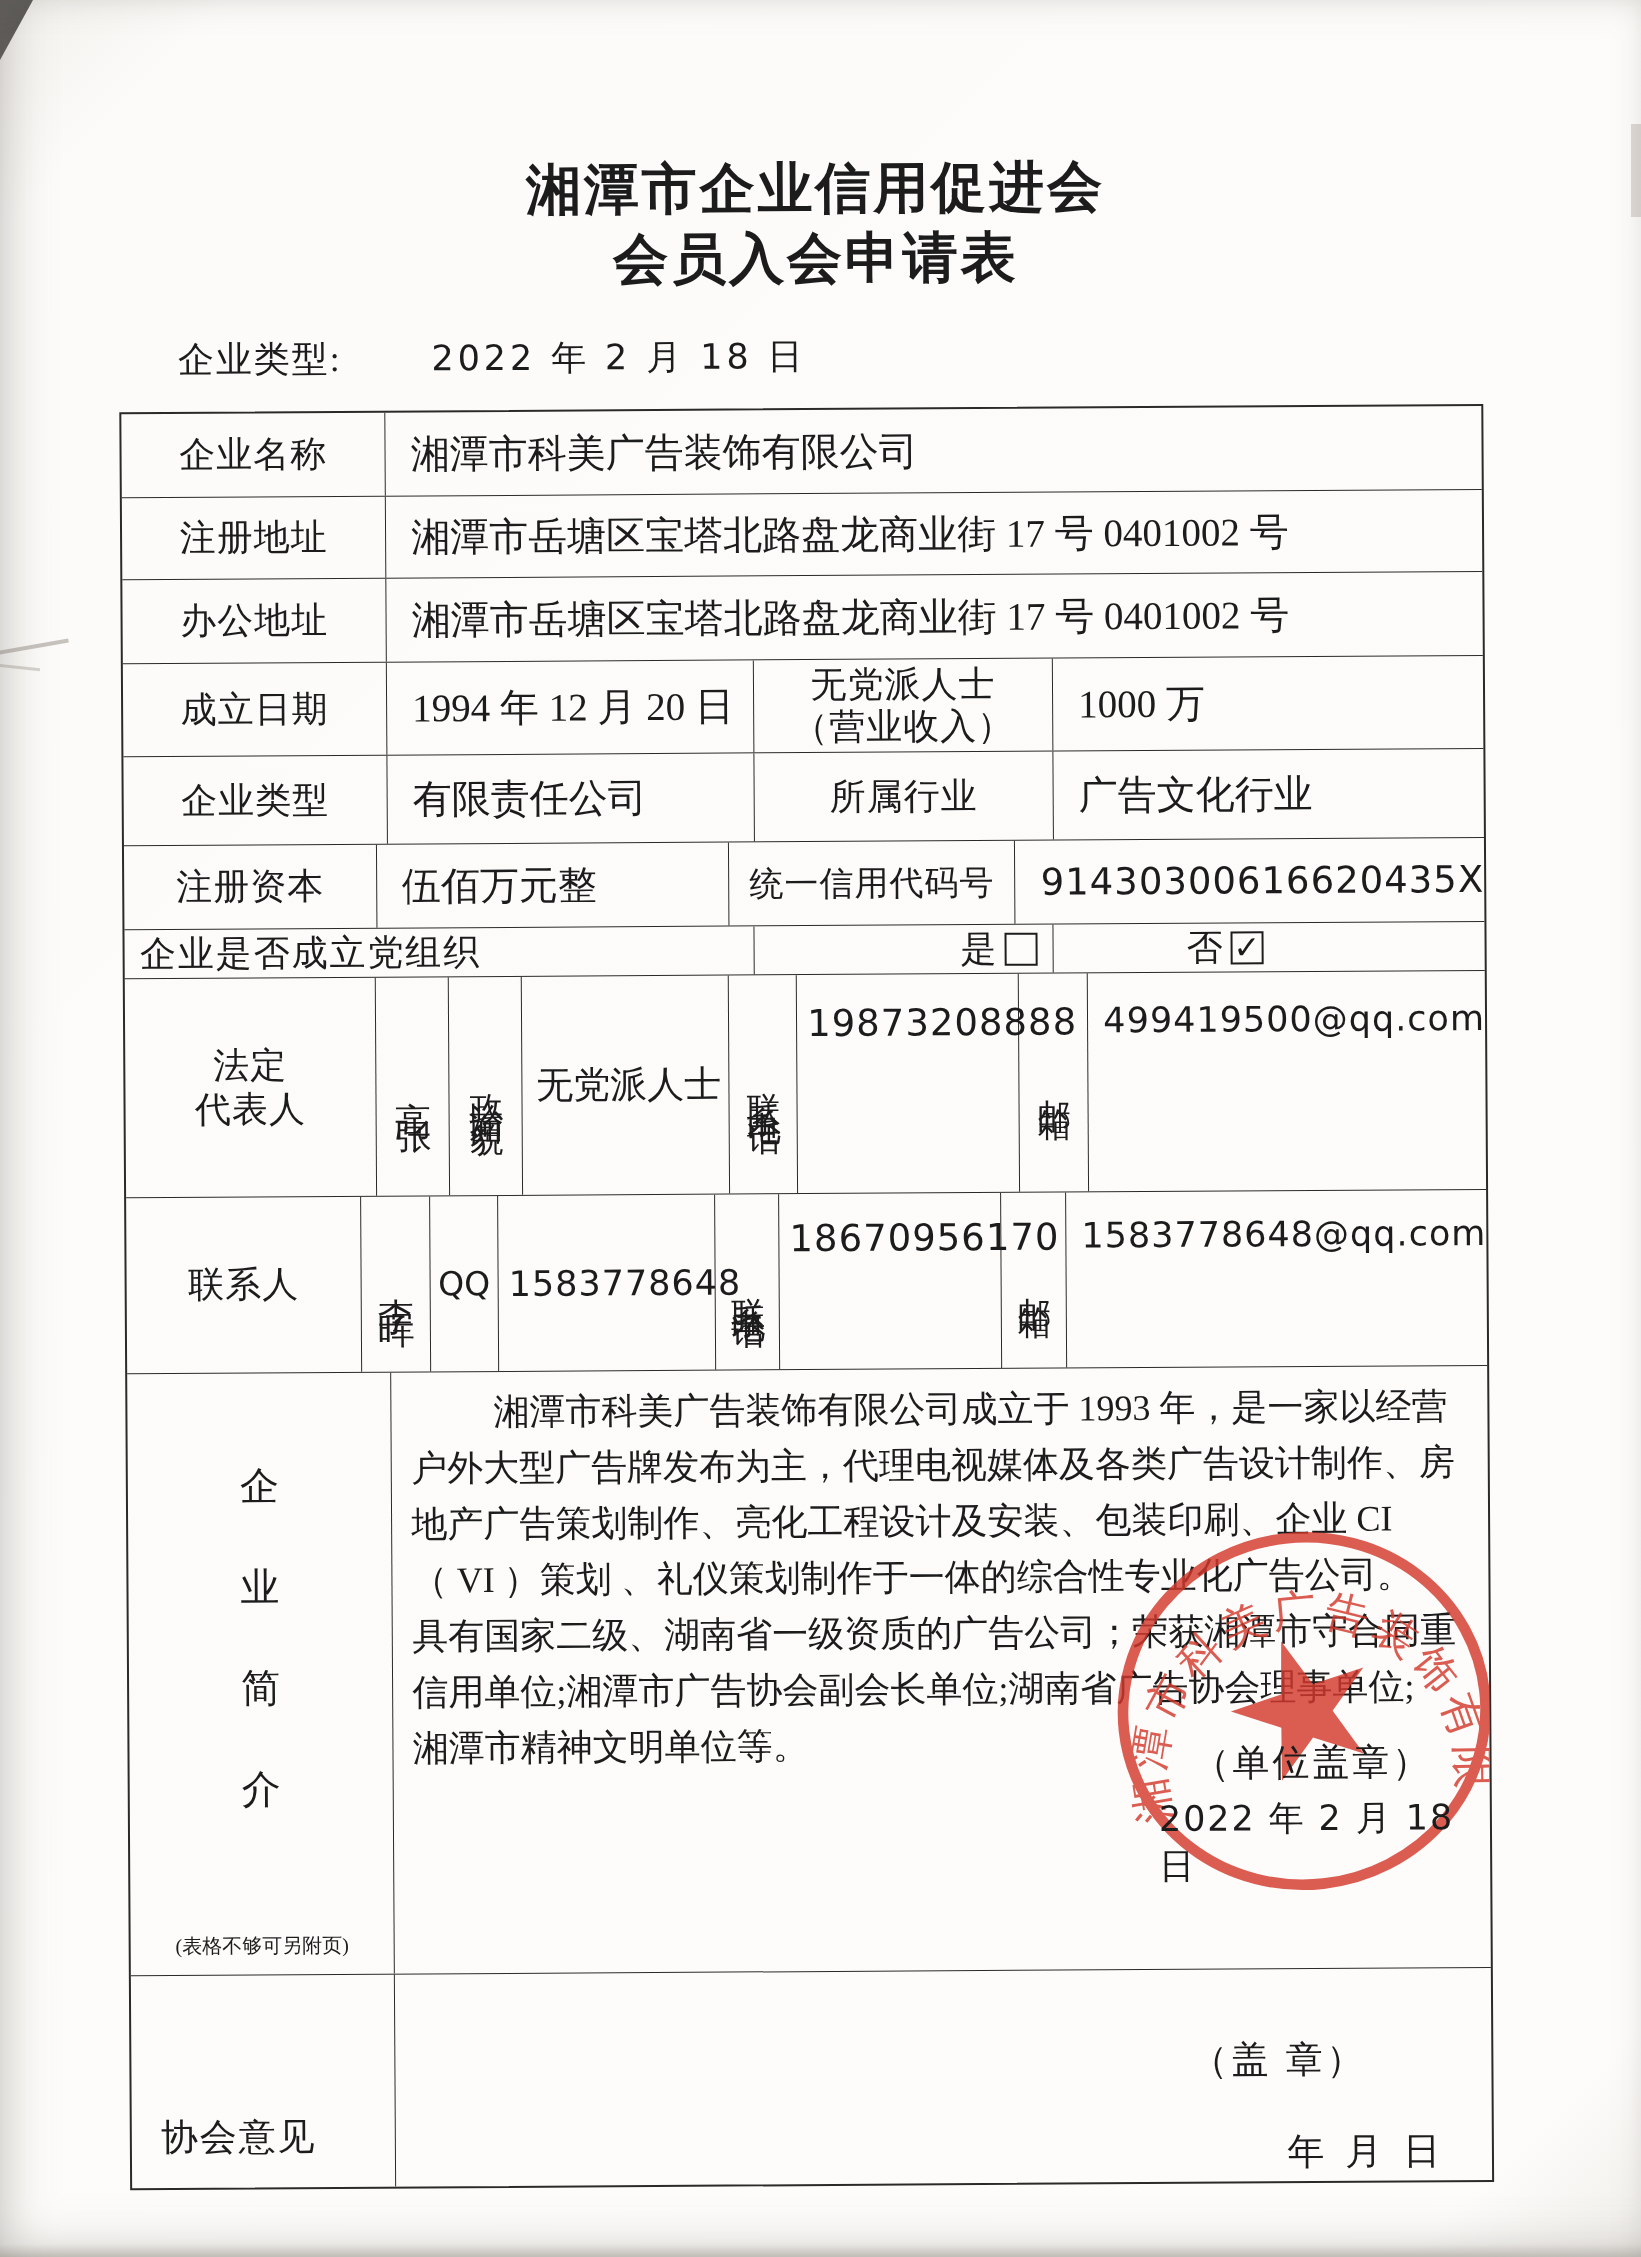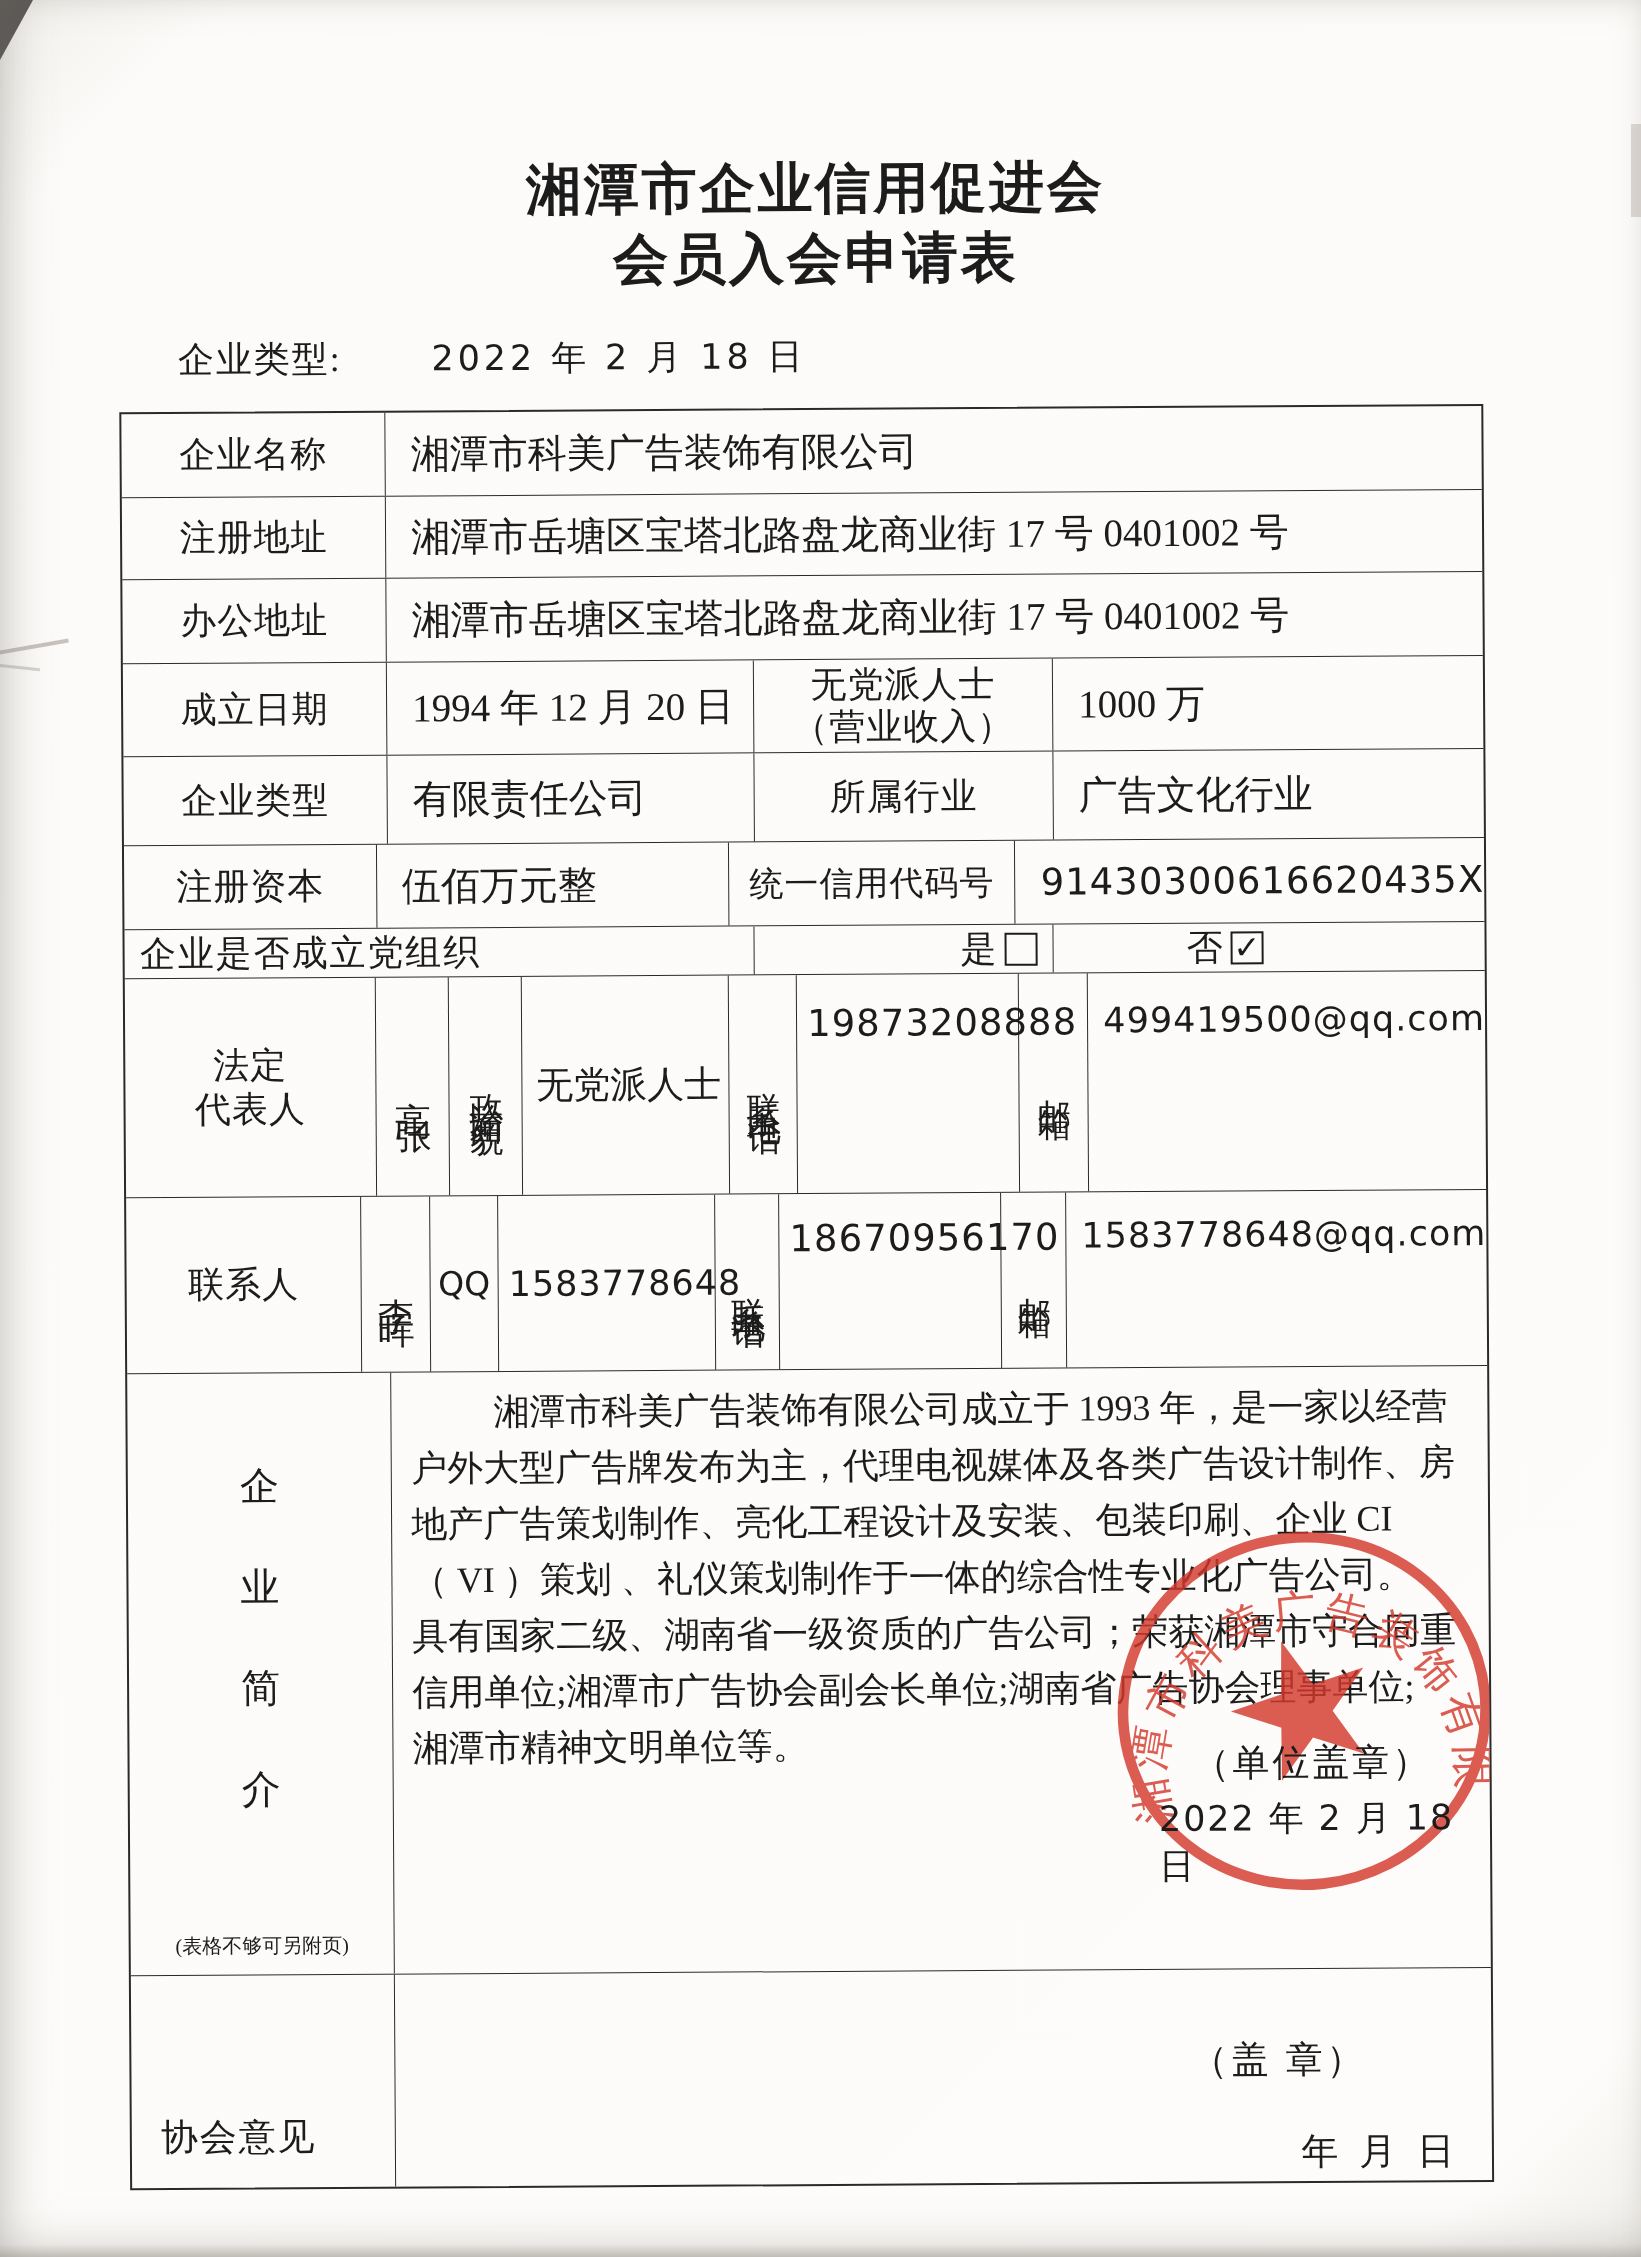--- a/index.html
+++ b/index.html
@@ -57,21 +57,21 @@
   .profile-body{flex:1;display:block;padding:11.6px 9.7px 0 19.3px;position:relative;overflow:hidden;}
   .pline{font-size:36px;line-height:56px;white-space:nowrap;}
   .pline.first{text-indent:2.3em;}
   .seal-hint{position:absolute;left:799px;top:371px;font-size:37px;letter-spacing:2.9px;z-index:3;}
   .seal-date{position:absolute;left:765px;top:428px;font-size:37px;letter-spacing:1.9px;z-index:3;font-family:"DejaVu Sans", sans-serif;font-size:35px;}
   .stamp{position:absolute;left:716px;top:153px;z-index:2;}
 
   .assoc-label{align-items:flex-end;justify-content:flex-start;padding:0 0 25px 29px;box-sizing:border-box;font-size:37px;letter-spacing:1.9px;}
   .assoc-body{flex:1;position:relative;}
   .assoc-seal{position:absolute;right:124px;top:66px;font-size:37px;letter-spacing:3.9px;}
-  .assoc-date{position:absolute;right:32px;top:158px;font-size:37px;letter-spacing:5.8px;}
+  .assoc-date{position:absolute;right:46px;top:158px;font-size:37px;letter-spacing:5.8px;}
 </style>
 </head>
 <body>
 
 <div class="sheet">
   <div class="skew">
 
     <div class="title">
       <div>湘潭市企业信用促进会</div>
       <div>会员入会申请表</div>

